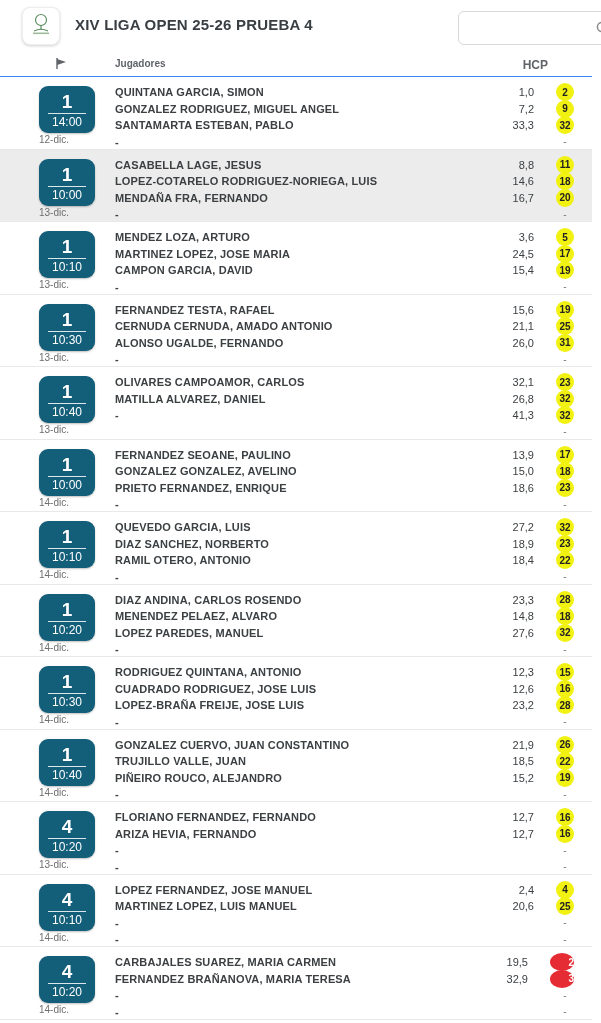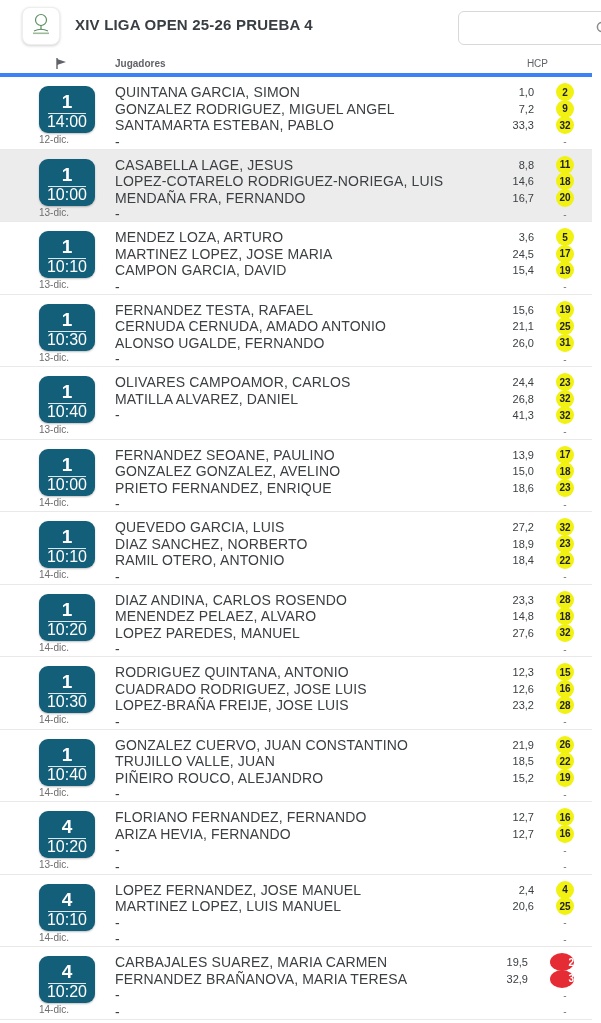--- a/index.html
+++ b/index.html
@@ -18,40 +18,40 @@
     display:flex;align-items:center;justify-content:center;}
   .page-title{position:absolute;left:75px;top:16px;font-size:15px;font-weight:700;
     color:#393e43;letter-spacing:.2px;white-space:nowrap;}
   .search-wrap{position:absolute;left:458px;top:11px;width:170px;height:34px;
     border:1px solid #d8d8d8;border-radius:6px;background:#fff;}
   .search-input{position:absolute;left:8px;top:0;width:118px;height:32px;border:none;
     outline:none;font-size:12px;font-family:"Liberation Sans",sans-serif;}
   .search-icon{position:absolute;left:136px;top:8px;width:18px;height:18px;color:#8b8b8b;}
 
   
-  .colhead{position:relative;height:25px;border-bottom:4px solid #3b82f6;}
+  .colhead{position:relative;height:25px;border-bottom:1px solid #3b82f6;}
   .flag-icon{position:absolute;left:55px;top:4px;width:14px;height:14px;color:#5f6368;}
   .col-players{position:absolute;left:115px;top:6px;font-size:10px;font-weight:700;color:#5f6368;}
   .col-hcp{position:absolute;left:498px;top:6px;width:50px;text-align:right;
-    font-size:10px;font-weight:400;color:#5f6368;}
+    font-size:12px;font-weight:700;color:#5f6368;}
 
   
   .group-row{position:relative;display:flex;height:72.5px;border-bottom:1px solid #e9e9e9;background:#fff;}
   .group-row.hl{background:var(--row-highlight);}
   .tee-cell{width:115px;flex:none;padding:9px 0 0 39px;}
   .tee-box{width:56px;height:47px;background:var(--tee-box);border-radius:9px;
     color:#fff;text-align:center;box-shadow:0 1px 2px rgba(0,0,0,.25);
     display:flex;flex-direction:column;align-items:center;justify-content:center;cursor:pointer;}
   .tee-num{font-size:19px;font-weight:700;line-height:21px;}
   .tee-sep{width:38px;height:1px;background:rgba(255,255,255,.85);margin:1px 0 2px;}
-  .tee-time{font-size:16px;font-weight:400;line-height:12px;}
+  .tee-time{font-size:12px;font-weight:400;line-height:12px;}
   .tee-date{width:56px;margin-top:1px;font-size:10px;color:#6d6d6d;}
 
   .players-col{flex:1;padding-top:7px;min-width:0;}
-  .player-line{height:16.5px;line-height:16.5px;font-size:14px;font-weight:400;
+  .player-line{height:16.5px;line-height:16.5px;font-size:11px;font-weight:700;
     letter-spacing:.15px;color:#3c4043;white-space:nowrap;overflow:hidden;}
 
   .hcp-col{flex:none;width:82px;margin-right:18px;padding-top:7px;}
   .hcp-line{display:flex;align-items:center;height:16.5px;}
   .hcp-val{flex:1;text-align:right;font-size:11px;color:#3c4043;}
   .badge{flex:none;width:18px;height:18px;margin-left:22px;border-radius:50%;
     display:flex;align-items:center;justify-content:center;
     font-size:10px;font-weight:700;}
   .badge.yellow{background:var(--badge-yellow);color:#222;}
   .badge.red{background:var(--badge-red);color:#fff;padding-left:24px;}
@@ -246,21 +246,21 @@
       </div>
       <div class="tee-date">13-dic.</div>
     </div>
     <div class="players-col">
           <div class="player-line">OLIVARES CAMPOAMOR, CARLOS</div>
           <div class="player-line">MATILLA ALVAREZ, DANIEL</div>
           <div class="player-line">-</div>
         </div>
     <div class="hcp-col">
           <div class="hcp-line">
-            <span class="hcp-val">24,4</span>
+            <span class="hcp-val">32,1</span>
             <span class="badge yellow">23</span>
           </div>
           <div class="hcp-line">
             <span class="hcp-val">26,8</span>
             <span class="badge yellow">32</span>
           </div>
           <div class="hcp-line">
             <span class="hcp-val">41,3</span>
             <span class="badge yellow">32</span>
           </div>

